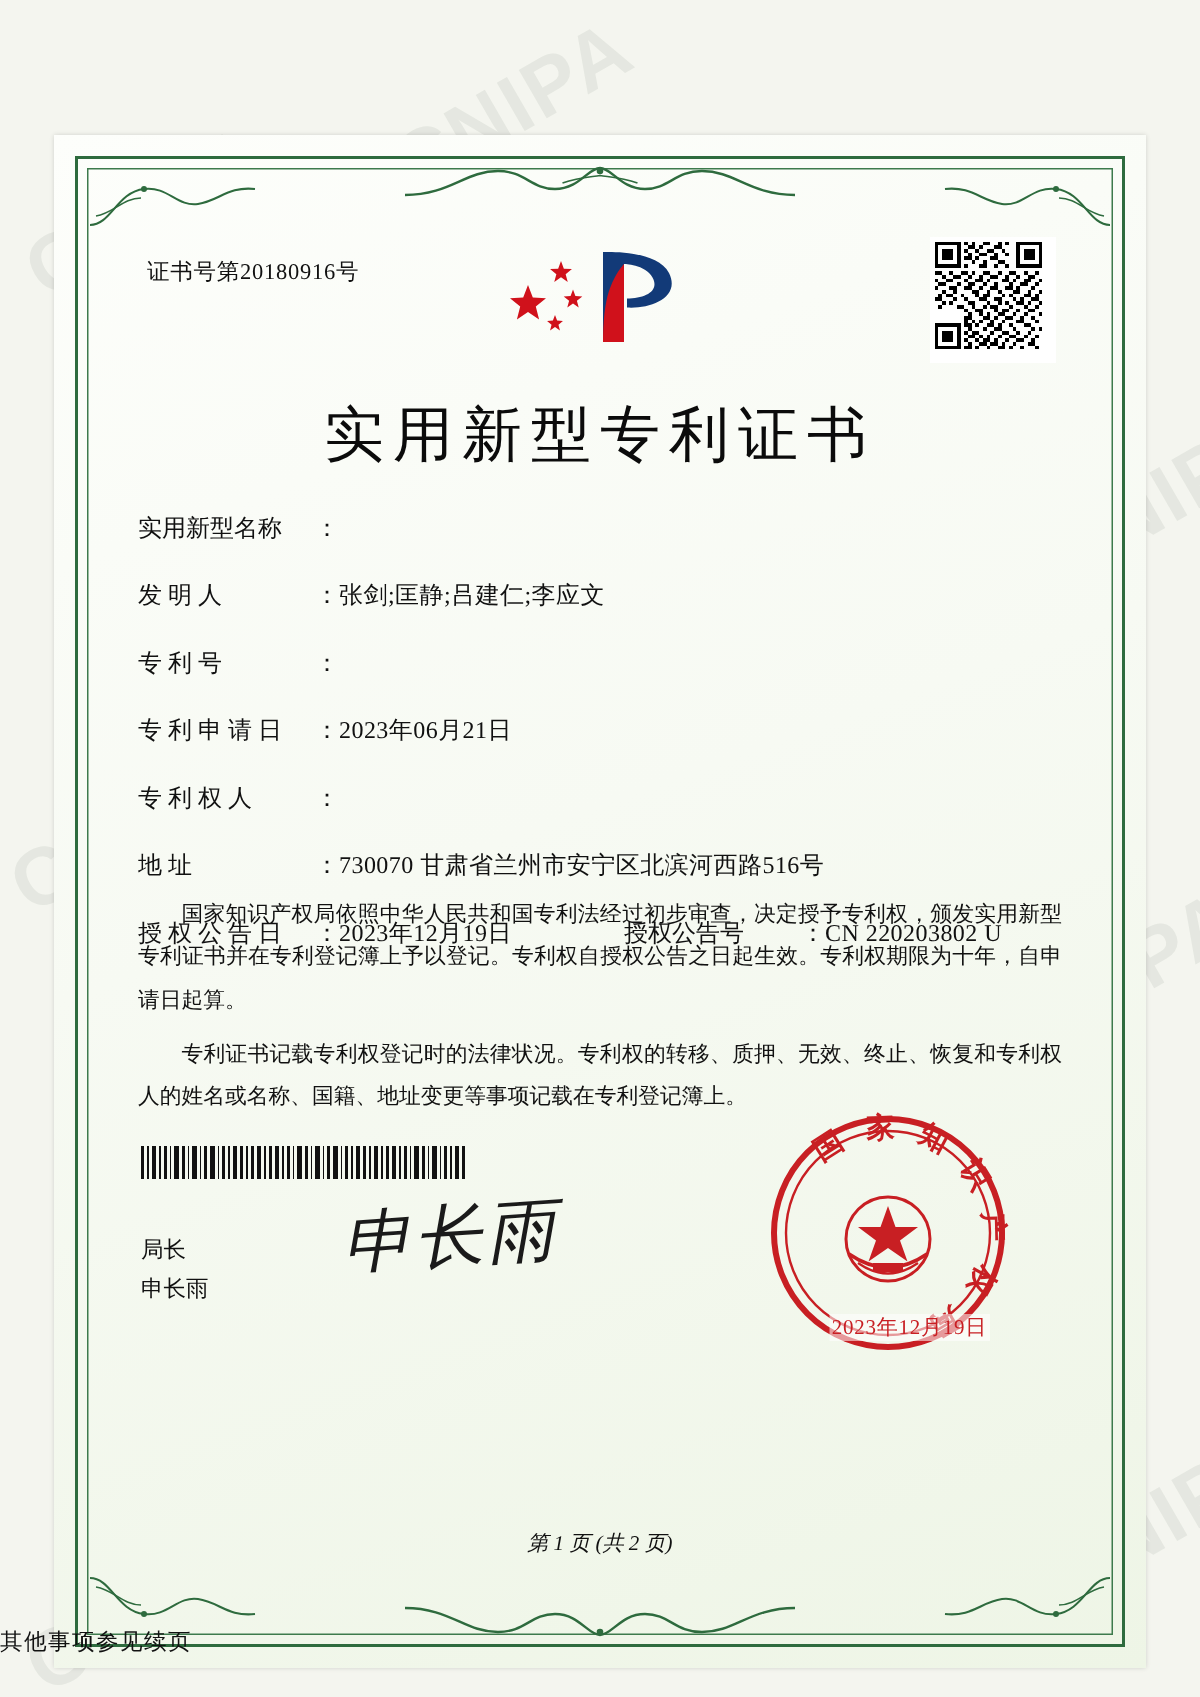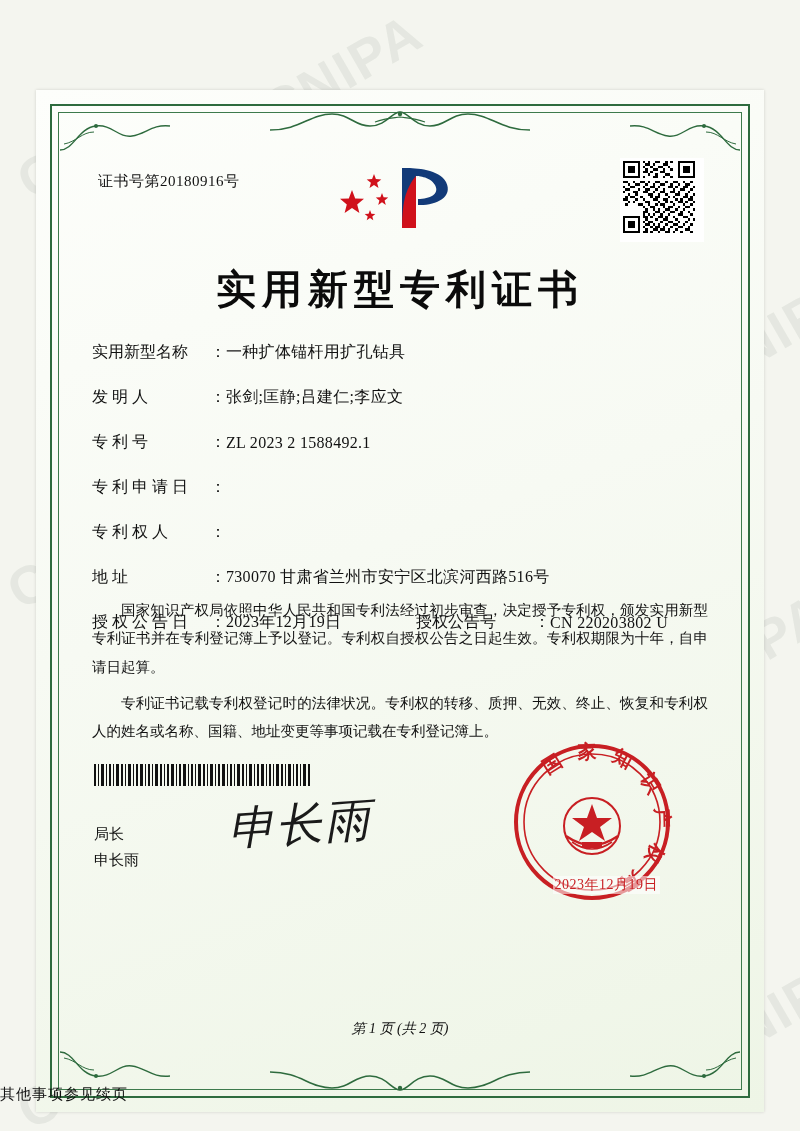--- a/index.html
+++ b/index.html
@@ -124,21 +124,21 @@
   .qr svg { display: block; }
 
   
   .main-title {
     position: absolute;
     left: 0;
     right: 0;
     top: 128px;
     text-align: center;
     font-size: 40px;
-    font-weight: bold;
+    font-weight: normal;
     letter-spacing: 6px;
     color: #0b0b0b;
     font-family: "DejaVu Serif", "Liberation Serif", serif;
   }
 
   
   .fields {
     position: absolute;
     left: 12px;
     right: 12px;
@@ -544,38 +544,37 @@
       </svg>
     </div>
 
     <div class="main-title">实用新型专利证书</div>
 
     <div class="fields">
 
       <div class="field-row">
         <div class="field-label">实用新型名称</div>
         <div class="field-colon">：</div>
-        <div class="field-value">一种扩体锚杆用扩孔钻具</div>
       </div>
 
       <div class="field-row">
         <div class="field-label">发    明    人</div>
         <div class="field-colon">：</div>
         <div class="field-value">张剑;匡静;吕建仁;李应文</div>
       </div>
 
       <div class="field-row">
         <div class="field-label">专    利    号</div>
         <div class="field-colon">：</div>
-        <div class="field-value">ZL 2023 2 1588492.1</div>
       </div>
 
       <div class="field-row">
         <div class="field-label">专 利 申 请 日</div>
         <div class="field-colon">：</div>
+        <div class="field-value">2023年06月21日</div>
       </div>
 
       <div class="field-row">
         <div class="field-label">专  利  权  人</div>
         <div class="field-colon">：</div>
       </div>
 
       <div class="field-row">
         <div class="field-label">地            址</div>
         <div class="field-colon">：</div>

